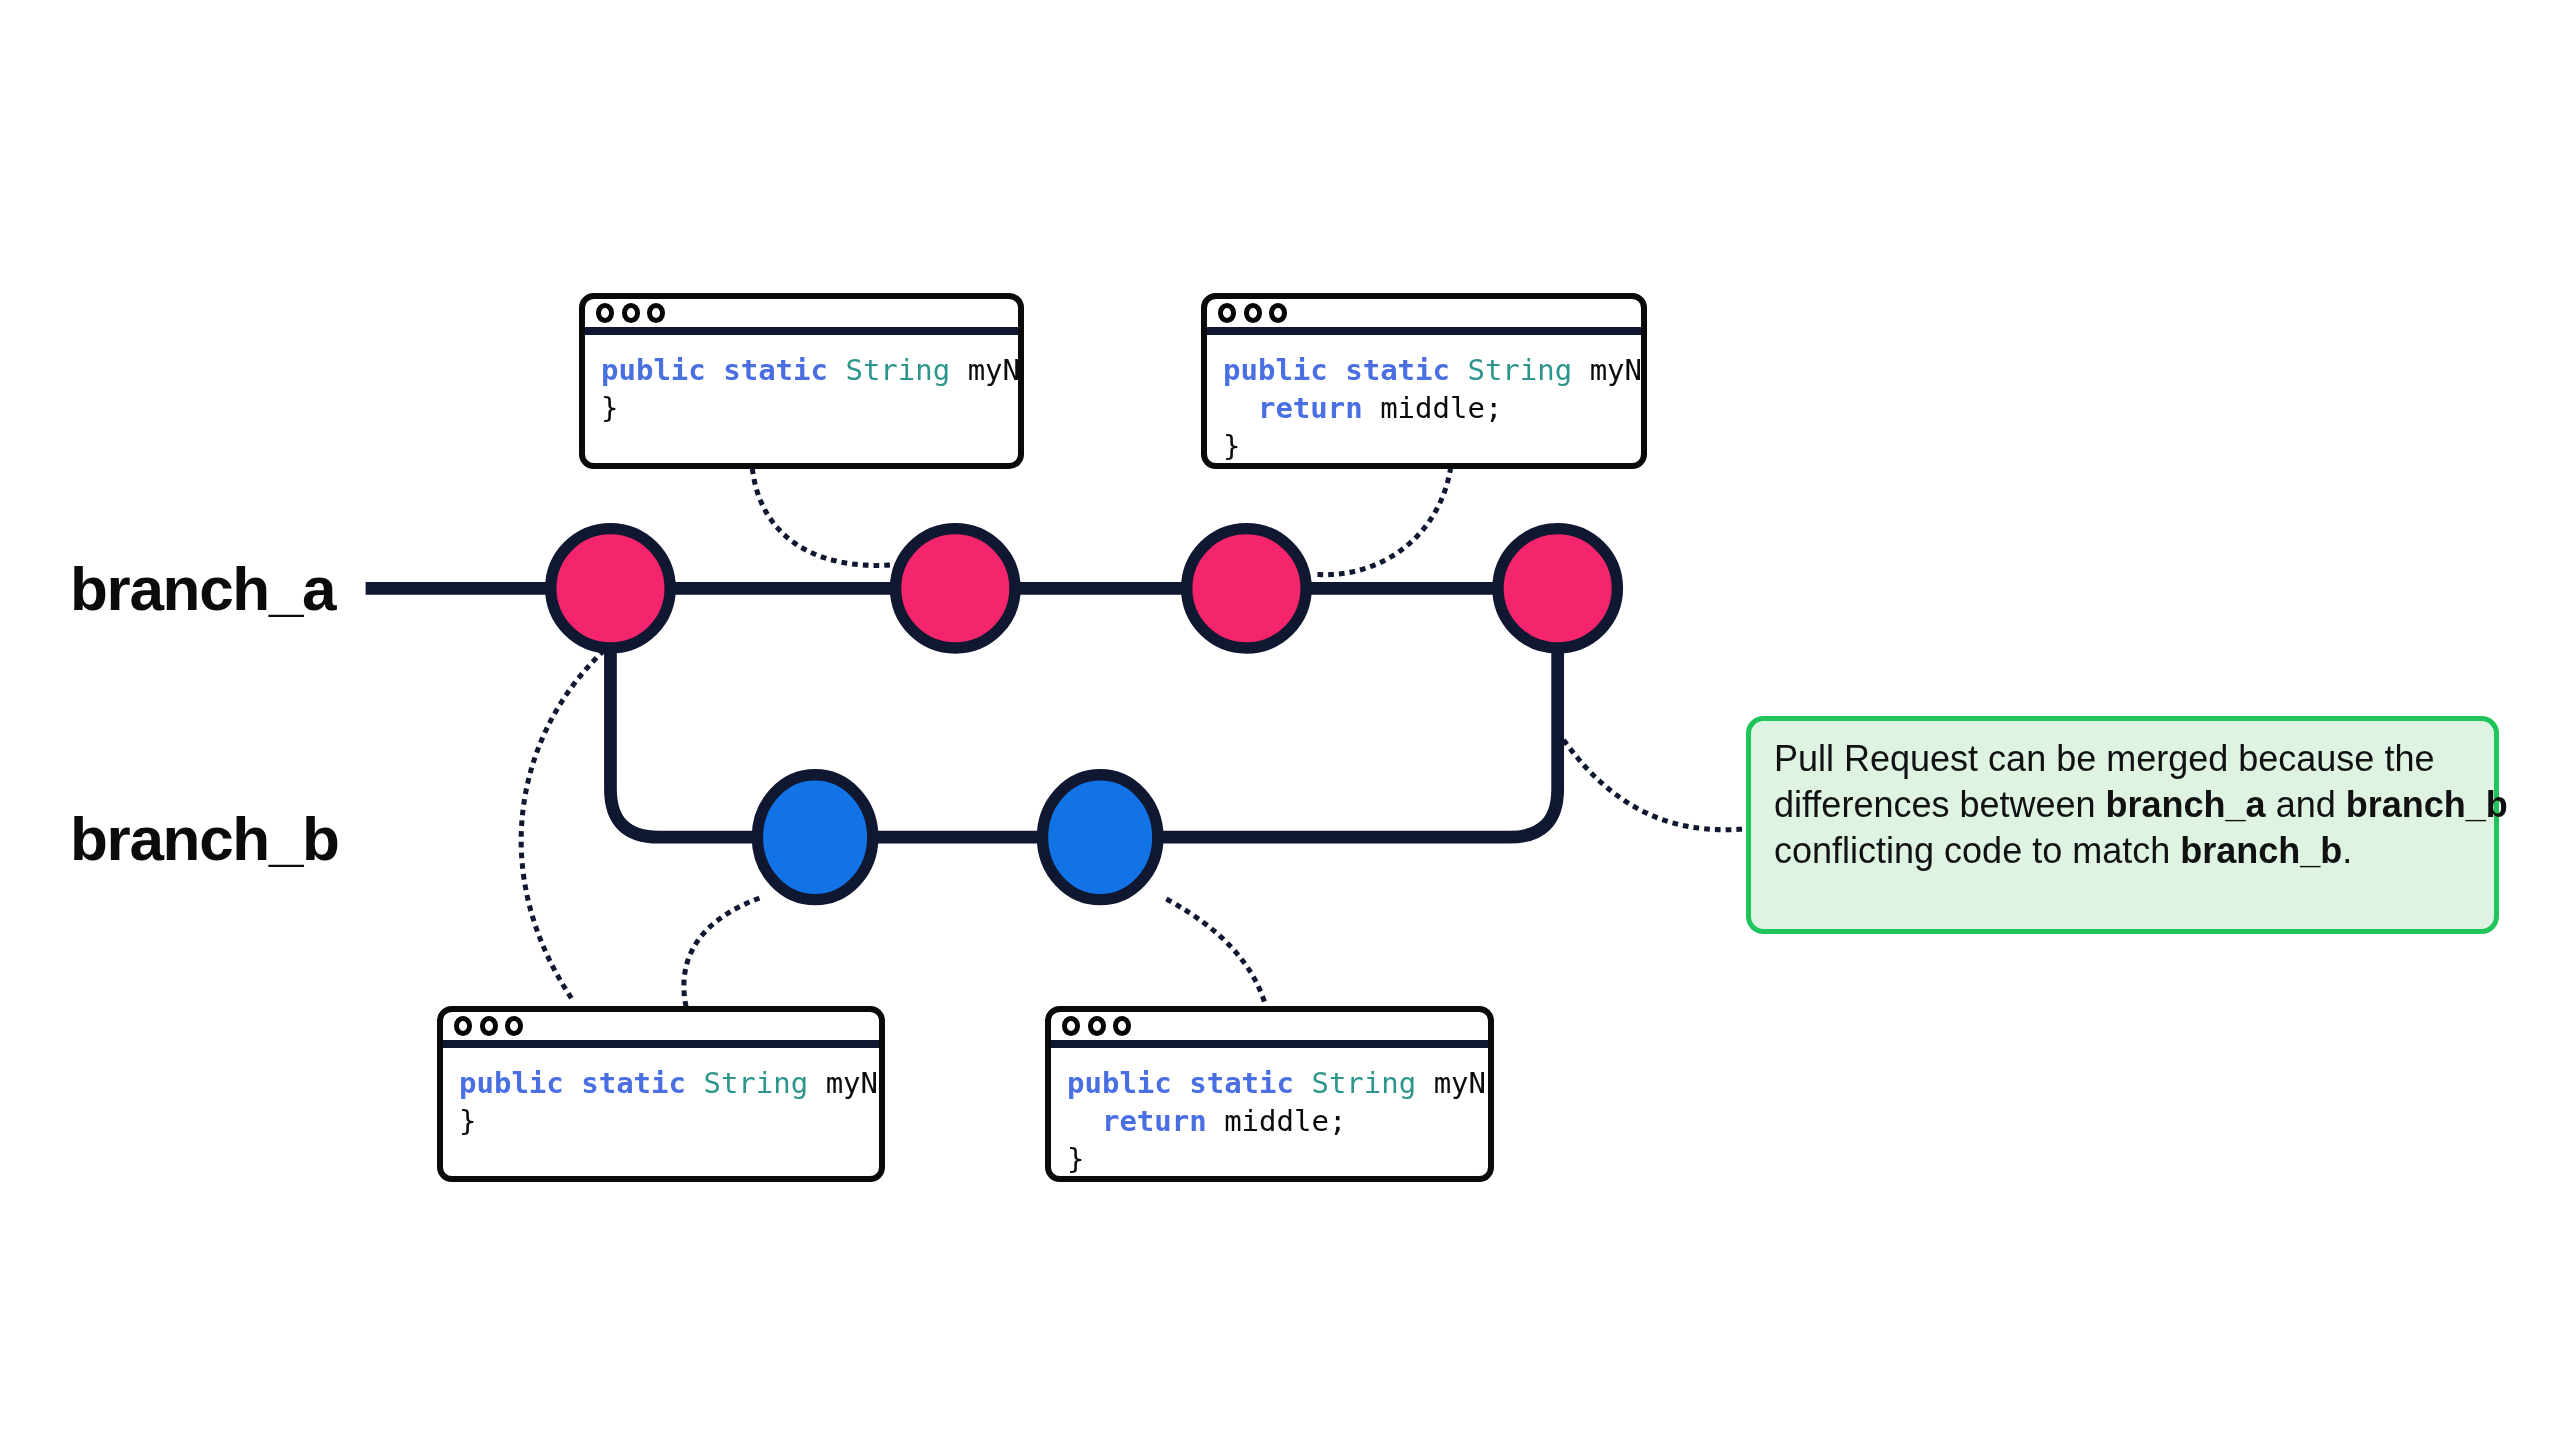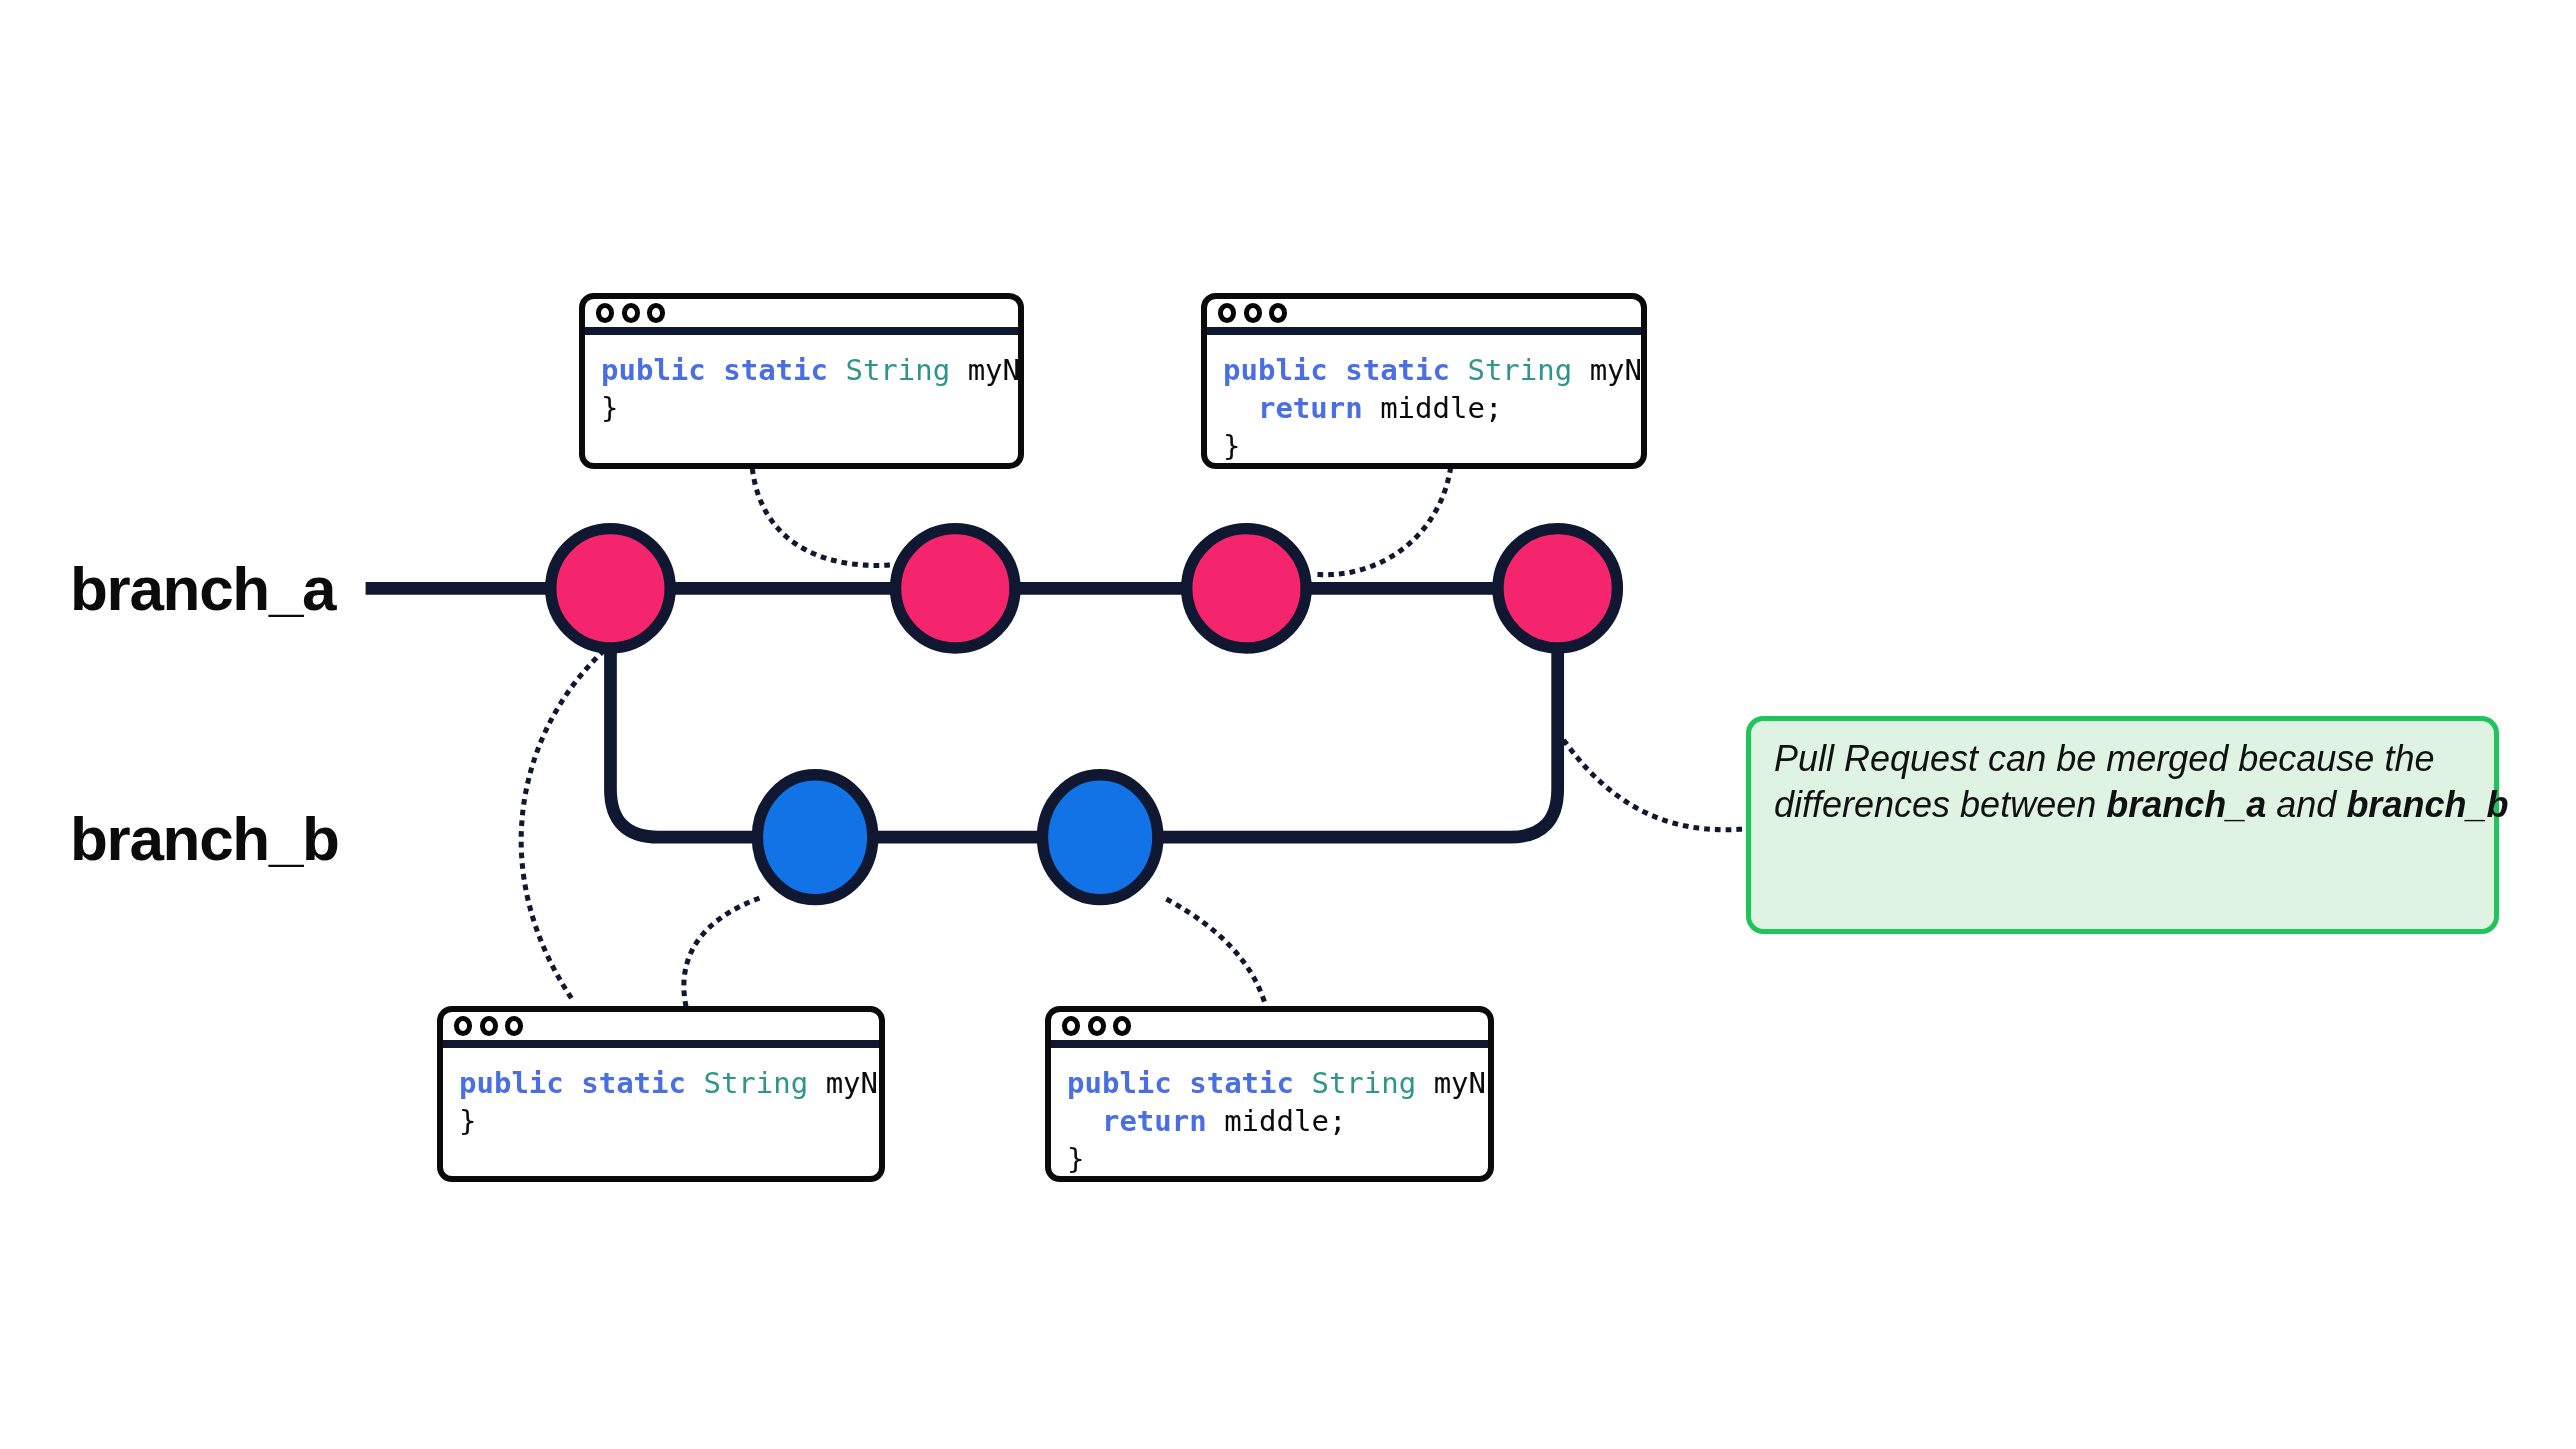--- a/index.html
+++ b/index.html
@@ -43,21 +43,21 @@
   #win-top-right{left:1201px;top:293px; width:446px; height:176px;}
   #win-bottom-left {left:437px; top:1006px;width:448px; height:176px;}
   #win-bottom-right{left:1045px;top:1006px;width:449px; height:176px;}
 
   .note{
     position:absolute;left:1746px;top:716px;width:753px;height:218px;
     background:var(--c-note_bg);border:5.4px solid var(--c-note_border);
     border-radius:17.4px;padding:14.8px 23px;color:var(--c-note_text);
     font-size:36px;line-height:46px;
   }
-  .note-line{white-space:nowrap;font-style:italic;}
+  .note-line{white-space:nowrap;}
   .note-line b{font-weight:bold;}
 </style>
 </head>
 <body>
 
 <div id="stage">
 
   <svg id="graph-svg" width="2576" height="1449" viewBox="0 0 3840 2160">
 
     <g fill="none" style="stroke:var(--c-navy)" stroke-width="7.5" stroke-dasharray="1 15" stroke-linecap="square">
@@ -135,16 +135,17 @@
     <div class="win-code">
         <div class="code-line"><span class="tok-kw">public </span><span class="tok-kw">static </span><span class="tok-type">String</span><span class="tok-plain"> myName {</span></div>
         <div class="code-line"><span class="tok-plain">  </span><span class="tok-kw">return</span><span class="tok-plain"> middle;</span></div>
         <div class="code-line"><span class="tok-plain">}</span></div>
       </div>
   </div>
 
   <div class="note">
       <div class="note-line"><span>Pull Request can be merged because the</span></div>
       <div class="note-line"><span>differences between </span><b>branch_a</b><span> and </span><b>branch_b</b></div>
+      <div class="note-line"><span>conflicting code to match </span><b>branch_b</b><span>.</span></div>
     </div>
 
 </div>
 
 
 </body></html>

